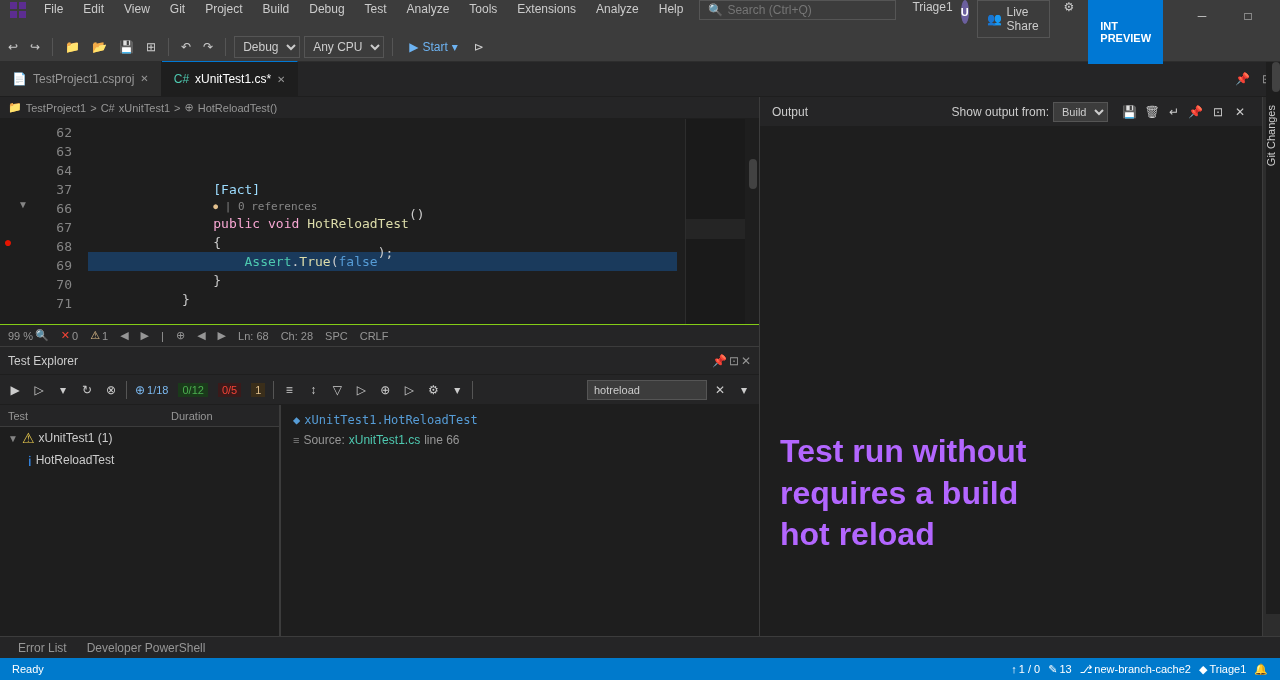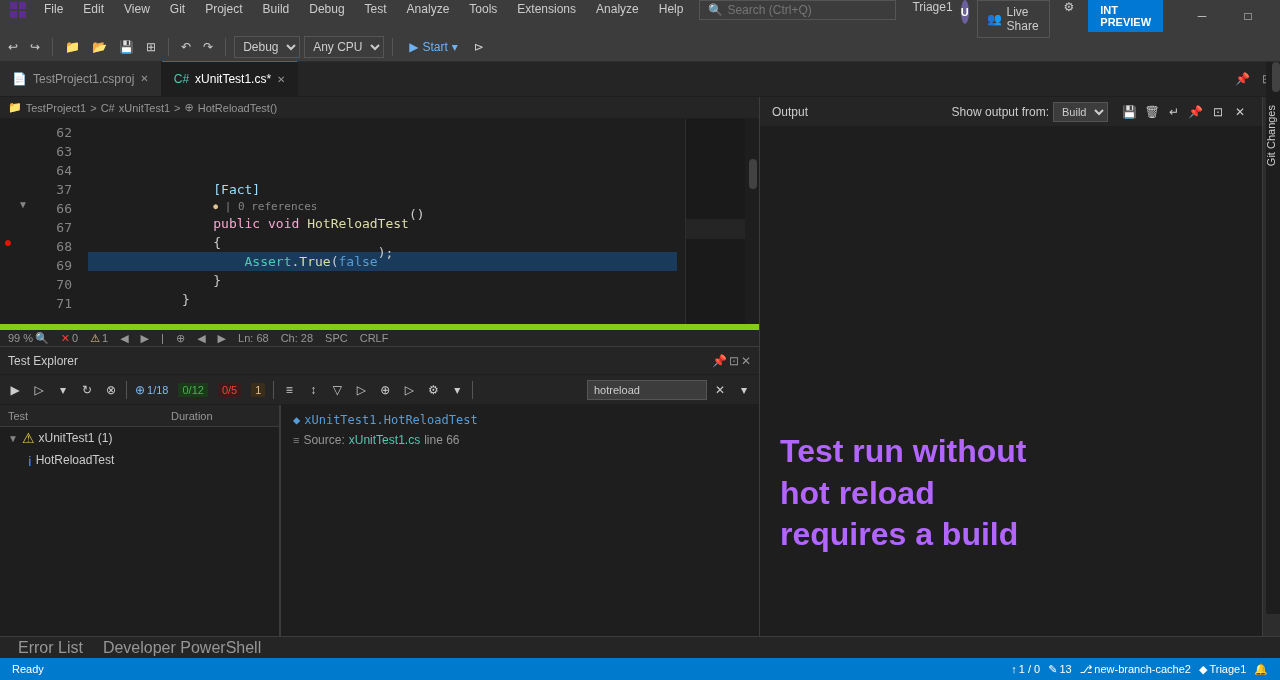--- a/index.html
+++ b/index.html
@@ -76,21 +76,21 @@
       padding: 4px 10px;
       background: #3c3c3c;
       border: 1px solid #555;
       color: #ccc;
       font-size: 12px;
       cursor: pointer;
     }
     #title-bar .int-preview-btn {
       background: #0078d4;
       color: white;
-      padding: 4px 12px;
+      padding: 20px 12px;
       font-size: 11px;
       font-weight: bold;
       cursor: pointer;
     }
     #title-bar .user-avatar {
       width: 24px; height: 24px;
       background: #6b5f9e;
       border-radius: 50%;
       display: flex; align-items: center; justify-content: center;
       font-size: 11px; color: white; font-weight: bold;
@@ -254,21 +254,21 @@
     
     #editor-status {
       height: 22px;
       background: #252526;
       display: flex;
       align-items: center;
       padding: 0 8px;
       font-size: 11px;
       color: #969696;
       gap: 12px;
-      border-top: 6px solid #84cc16;
+      border-top: 1px solid #84cc16;
     }
     .status-nav-btn { cursor: pointer; color: #969696; }
     #test-explorer-header {
       height: 28px;
       background: #252526;
       display: flex;
       align-items: center;
       padding: 0 8px;
       font-size: 12px;
       color: #ccc;
@@ -439,21 +439,21 @@
       background: #252526;
       display: flex;
       align-items: center;
       padding: 0 8px;
       border-top: 1px solid #3c3c3c;
     }
     .bottom-tab {
       padding: 0 10px;
       height: 22px;
       display: flex; align-items: center;
-      font-size: 16px;
+      font-size: 12px;
       color: #969696;
       cursor: pointer;
     }
 
     
     #status-bar {
       height: 22px;
       background: #007acc;
       display: flex;
       align-items: center;
@@ -815,22 +815,22 @@
         <div class="output-toolbar-btn">↵</div>
         <div class="output-toolbar-btn">📌</div>
         <div class="output-toolbar-btn">⊡</div>
         <div class="output-toolbar-btn">✕</div>
       </div>
     </div>
 
     <div id="output-body">
       <div id="promo-text">
         <div class="promo-line">Test run without</div>
+        <div class="promo-line">requires a build</div>
         <div class="promo-line">hot reload</div>
-        <div class="promo-line">requires a build</div>
       </div>
     </div>
 
     <div style="position:absolute;right:0;top:62px;width:14px;height:calc(100% - 62px - 22px - 22px - 22px);background:#1e1e1e;">
       <div style="width:8px;height:30px;background:#424242;margin:auto;border-radius:4px;position:relative;top:0;right:-3px;"></div>
     </div>
   </div>
 
   <div id="right-sidebar">
     <span id="right-sidebar-label">Git Changes</span>

